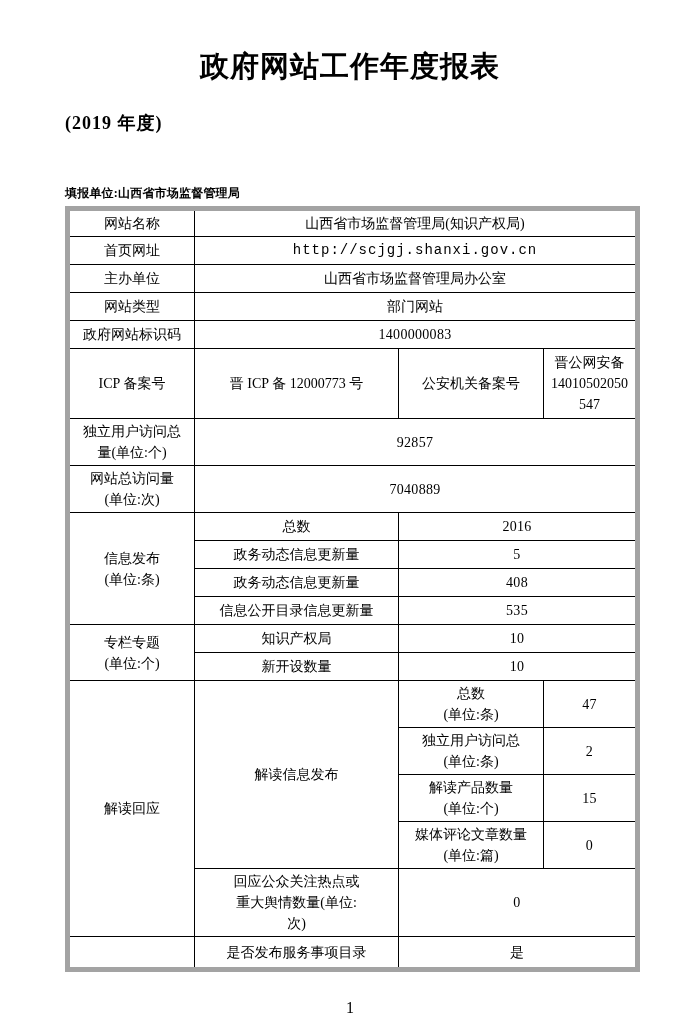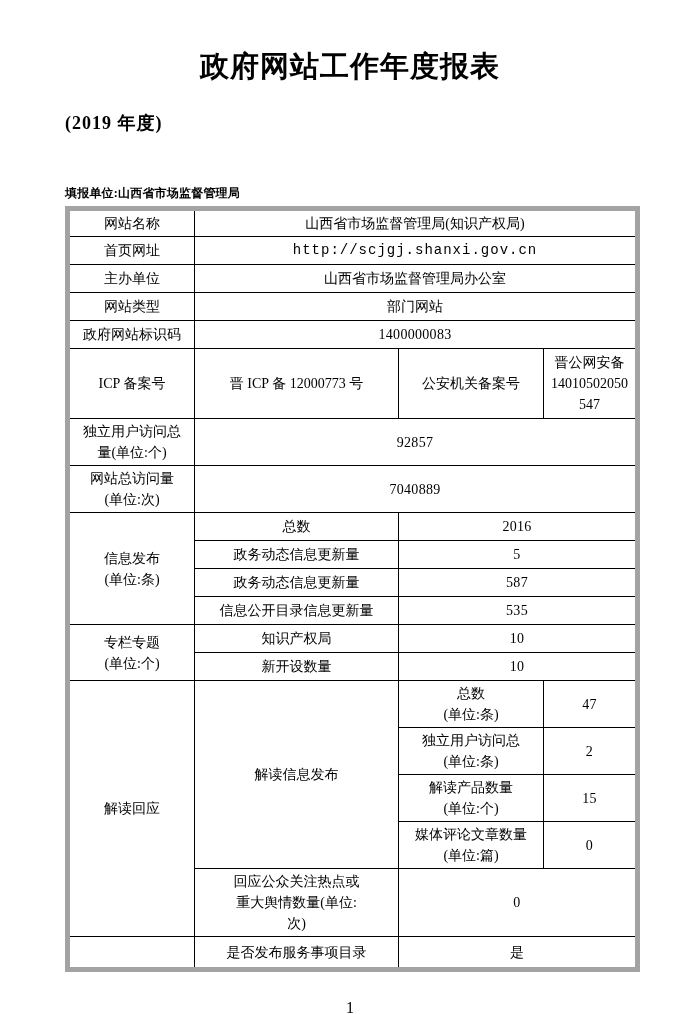--- a/index.html
+++ b/index.html
@@ -141,21 +141,21 @@
 (单位:条)</td>
         <td>总数</td>
         <td colspan="2" class="num">2016</td>
       </tr>
       <tr class="r28">
         <td>政务动态信息更新量</td>
         <td colspan="2" class="num">5</td>
       </tr>
       <tr class="r28">
         <td>政务动态信息更新量</td>
-        <td colspan="2" class="num">587</td>
+        <td colspan="2" class="num">408</td>
       </tr>
       <tr class="r28">
         <td>信息公开目录信息更新量</td>
         <td colspan="2" class="num">535</td>
       </tr>
       <tr class="r28">
         <td rowspan="2" class="pre">专栏专题
 (单位:个)</td>
         <td>知识产权局</td>
         <td colspan="2" class="num">10</td>

